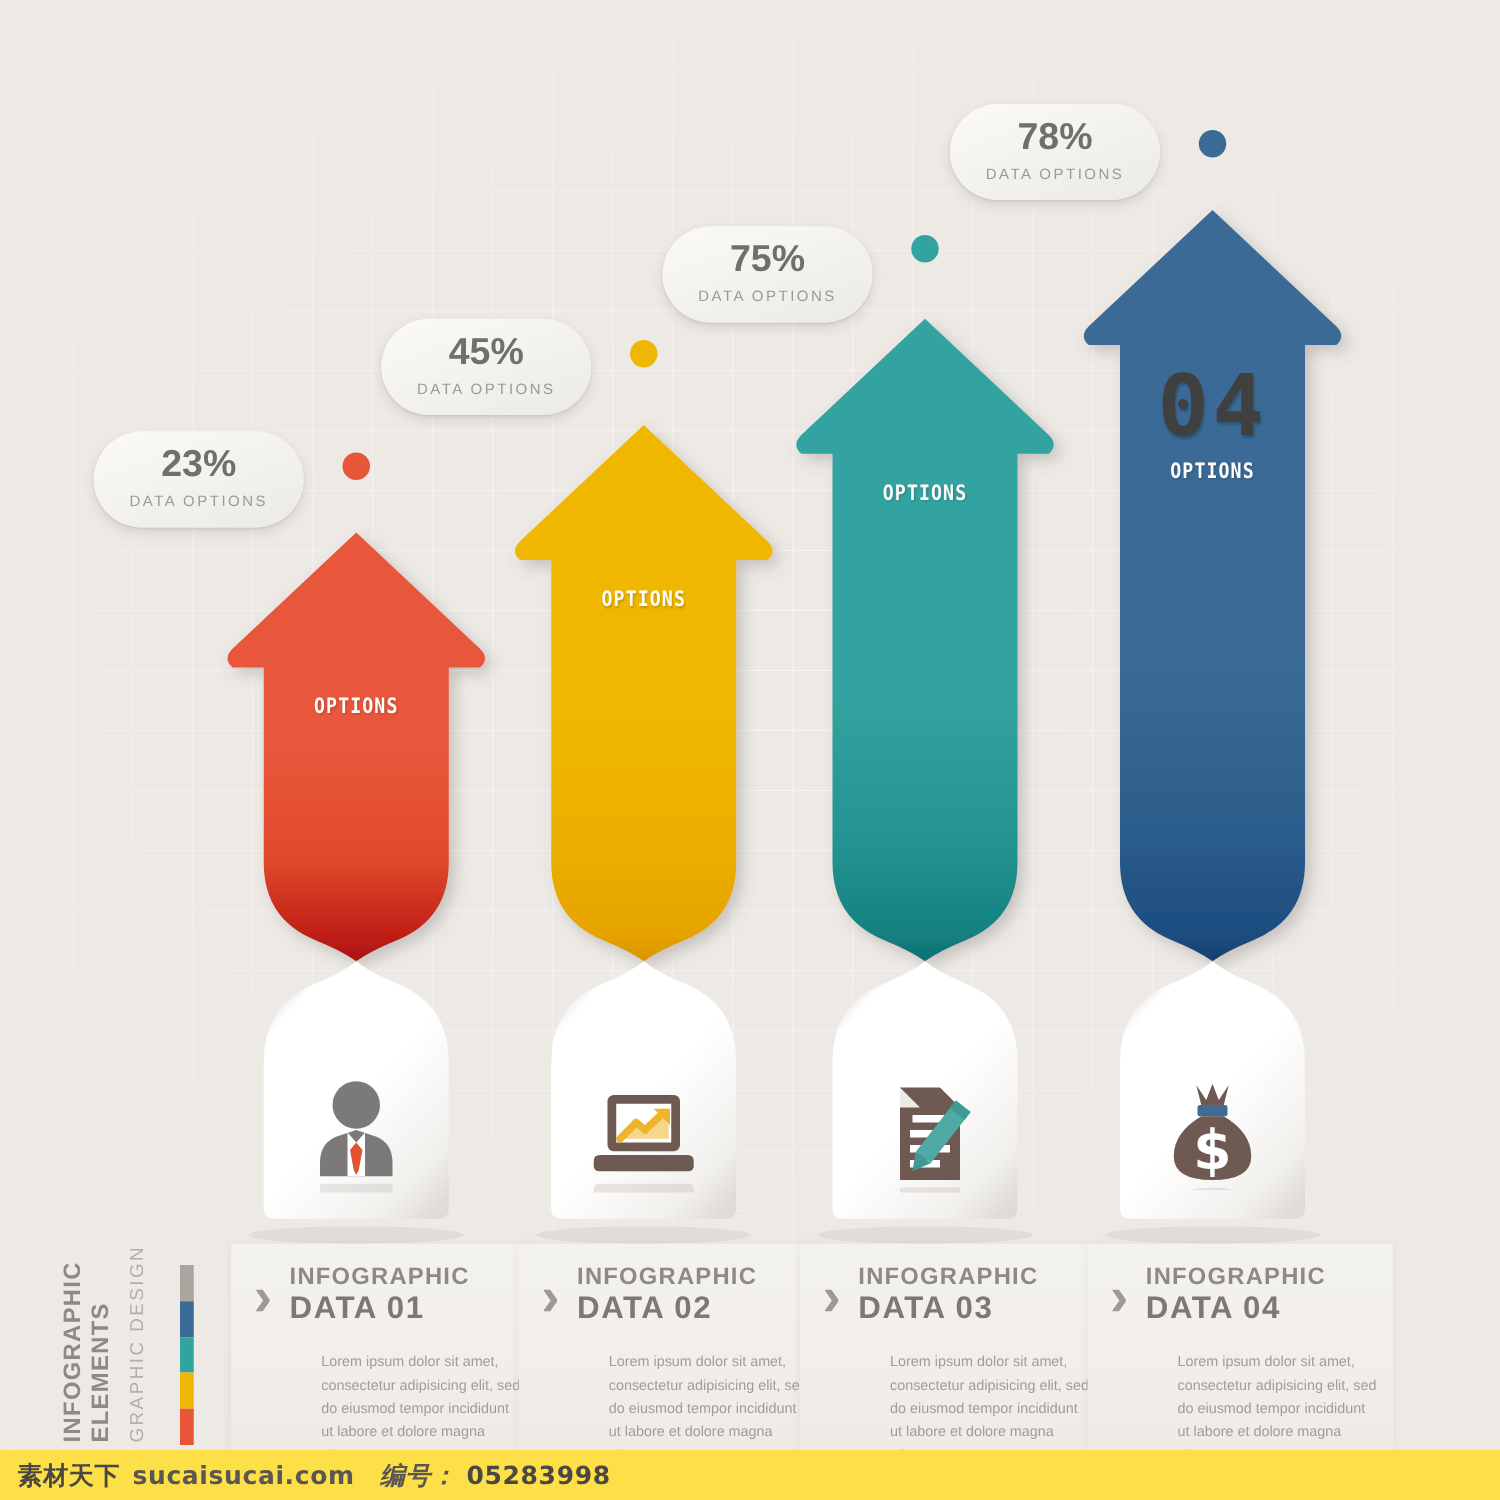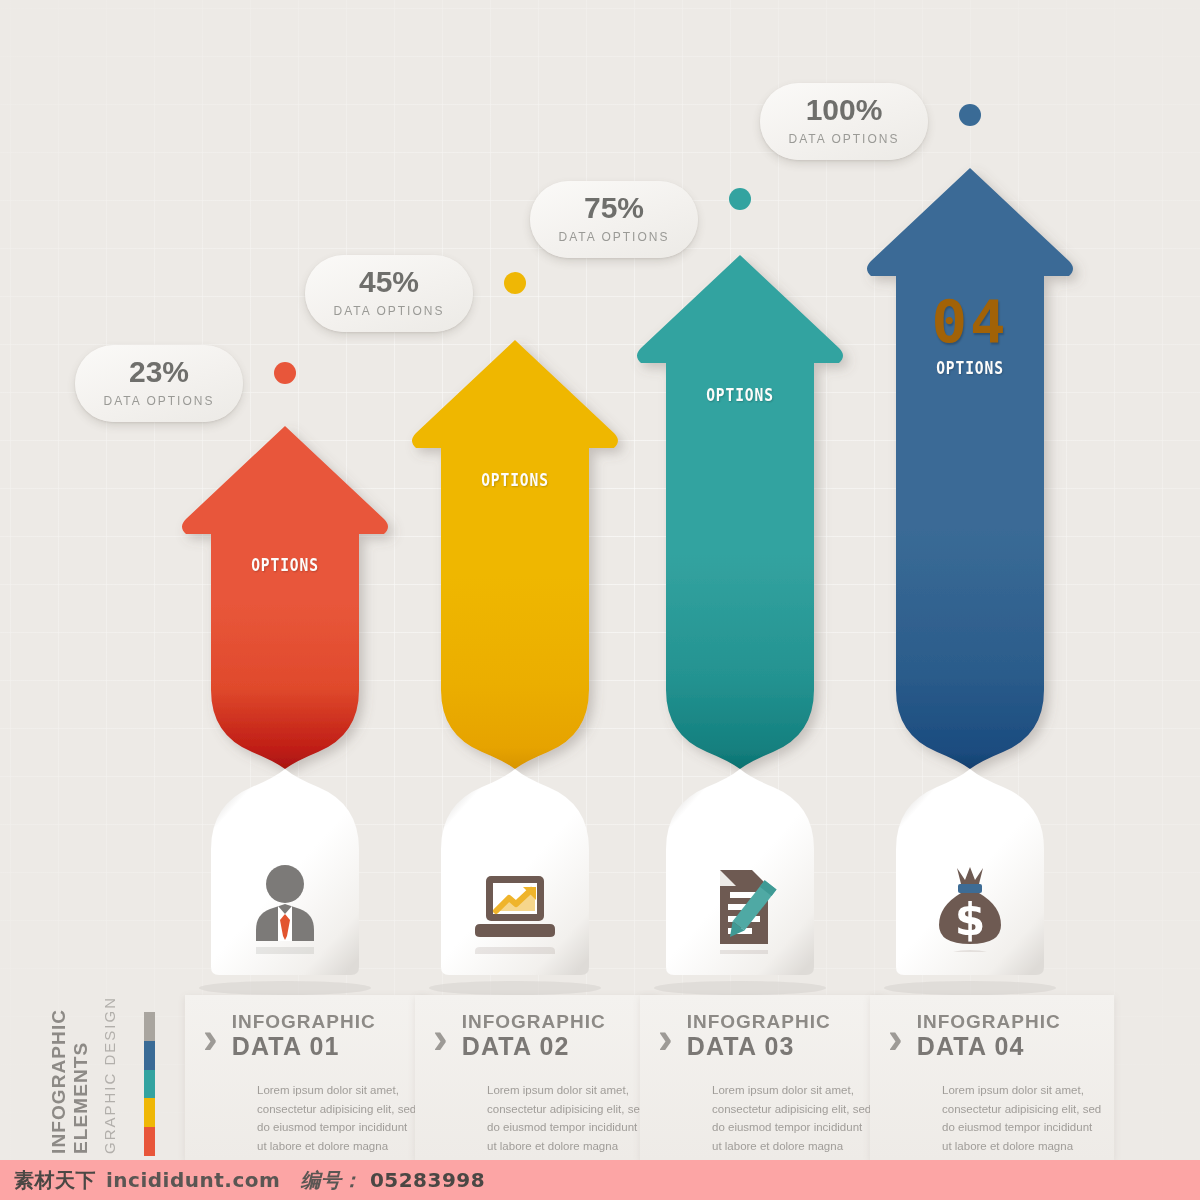--- a/index.html
+++ b/index.html
@@ -48,24 +48,24 @@
 
   
   .num-block {
     position: absolute;
     width: 250px;
     text-align: center;
     pointer-events: none;
   }
   .num-big {
     font-family: "DejaVu Sans Mono", monospace;
-    font-size: 59px;
+    font-size: 68px;
     font-weight: bold;
     letter-spacing: 3px;
-    color: #a16207;
+    color: #404040;
     line-height: 1;
     text-shadow: 1px 2px 2px rgba(0,0,0,0.22);
   }
   .num-sub {
     font-family: "DejaVu Sans Mono", monospace;
     font-size: 17px;
     font-weight: bold;
     letter-spacing: 1px;
     color: #fdfcfa;
     margin-top: 7px;
@@ -169,21 +169,21 @@
   #vt-2 { left: 40px;  font-size: 19px; color: #8d8a86; letter-spacing: 1.1px; }
   #vt-3 { left: 66px;  font-size: 15px; color: #b2afab; letter-spacing: 2.0px; font-weight: normal; }
   #colorbar { position: absolute; left: 92px; bottom: 4px; width: 11px; height: 144px; }
   #colorbar div { width: 100%; }
 
   
   #footer {
     position: absolute;
     left: 0; top: 1160px;
     width: 1200px; height: 40px;
-    background: #fca5a5;
+    background: #fde047;
     display: flex;
     align-items: center;
     padding-left: 14px;
   }
   .ft {
     font-family: "DejaVu Sans", sans-serif;
     font-size: 20px;
     font-weight: bold;
     color: #6d6a66;
     letter-spacing: 0.5px;
@@ -432,21 +432,21 @@
         <rect x="31" y="26" width="24" height="9" rx="2" fill="#3E6C95"></rect>
         <path d="M 34 35 L 52 35 Q 74 48 74 67 Q 74 86 43 86 Q 12 86 12 67 Q 12 48 34 35 Z" fill="#6E5A52"></path>
         <text x="43" y="77" font-family="DejaVu Sans, sans-serif" font-size="44" font-weight="bold" fill="#ffffff" text-anchor="middle">$</text>
         <g opacity="0.14" transform="translate(0,178) scale(1,-1)">
           <path d="M 34 35 L 52 35 Q 74 48 74 67 Q 74 86 43 86 Q 12 86 12 67 Q 12 48 34 35 Z" fill="#6E5A52"></path>
         </g>
       </svg>
     </div>
 
     <div class="callout" style="left:-85px; top:83px;">
-      <div class="callout-pct">100%</div>
+      <div class="callout-pct">78%</div>
       <div class="callout-label">DATA OPTIONS</div>
     </div>
     <div class="dot" style="left:114px; top:104px; background:#3A6B96;"></div>
   </div>
 
   <div id="vlabel">
     <div class="vtext" id="vt-1">INFOGRAPHIC</div>
     <div class="vtext" id="vt-2">ELEMENTS</div>
     <div class="vtext" id="vt-3">GRAPHIC DESIGN</div>
     <div id="colorbar">
@@ -499,16 +499,16 @@
         <div class="dc-title-2">DATA 04</div>
       </div>
     </div>
     <div class="dc-body">Lorem ipsum dolor sit amet, consectetur adipisicing elit, sed do eiusmod tempor incididunt ut labore et dolore magna aliqua.</div>
   </div>
 
 </div>
 
 <div id="footer">
   <span class="ft" id="ft-brand">素材天下</span>
-  <span class="ft" id="ft-site">incididunt.com</span>
+  <span class="ft" id="ft-site">sucaisucai.com</span>
   <span class="ft" id="ft-num-lab">编号：</span>
   <span class="ft" id="ft-num">05283998</span>
 </div>
 
 </body></html>

